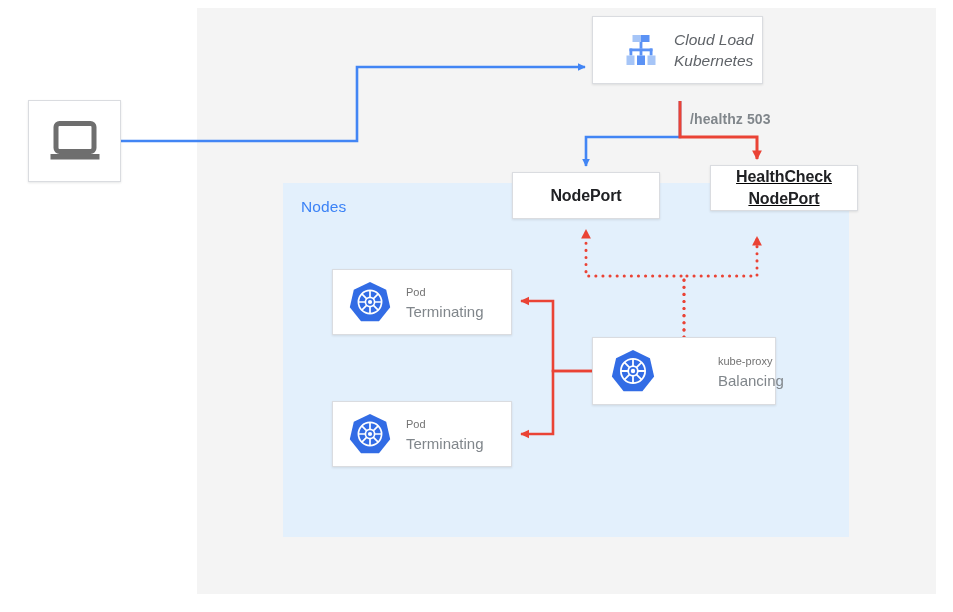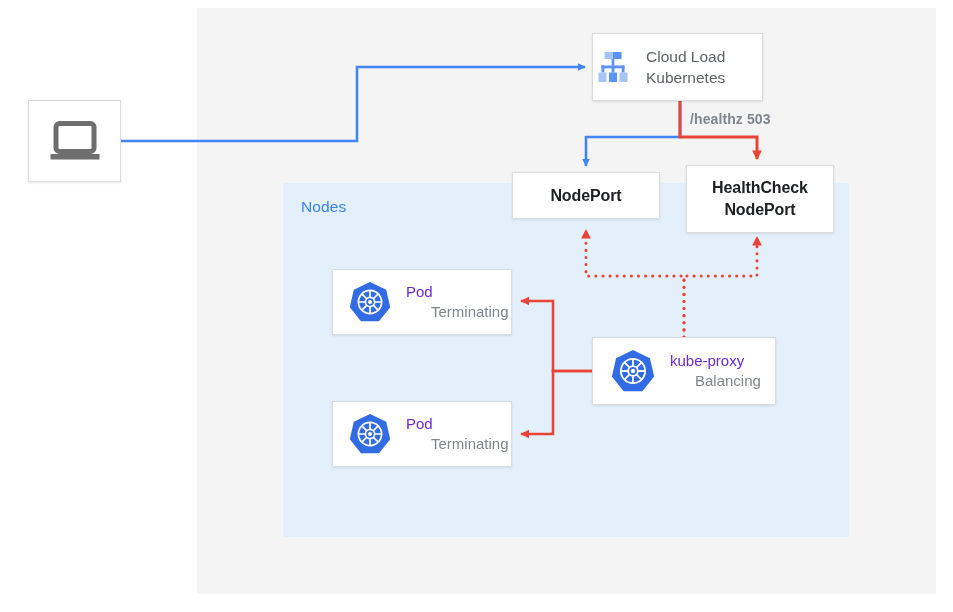--- a/index.html
+++ b/index.html
@@ -65,45 +65,47 @@
     top: 100px;
     width: 93px;
     height: 82px;
     justify-content: center;
   }
   .laptop-icon { width: 54px; height: 40px; position: relative; }
 
   
   .lb-card {
     left: 592px;
-    top: 33px;
+    top: 16px;
     width: 171px;
     height: 68px;
-    padding-left: 0;
+    padding-left: 28px;
+    font-style: italic;
   }
   .lb-icon { width: 40px; height: 40px; flex: 0 0 40px; }
   .lb-text {
     margin-left: 13px;
     font-size: 15.5px;
     line-height: 21px;
     color: #5f6368;
   }
 
   
   .np-card {
     left: 512px;
     top: 172px;
     width: 148px;
     height: 47px;
   }
   .hcnp-card {
-    left: 686px;
+    left: 710px;
     top: 165px;
     width: 148px;
-    height: 68px;
+    height: 46px;
+    text-decoration: underline;
   }
   .np-text {
     width: 100%;
     font-size: 16px;
     font-weight: bold;
     line-height: 22px;
     color: #202124;
     letter-spacing: -0.1px;
   }
 
@@ -115,34 +117,34 @@
     padding-left: 15px;
   }
   .pod-1 { top: 269px; }
   .pod-2 { top: 401px; }
   .kp-card {
     left: 592px;
     top: 337px;
     width: 184px;
     height: 68px;
     padding-left: 17px;
+    gap: 48px;
   }
   .k8s-icon { width: 44px; height: 44px; flex: 0 0 44px; }
   .kp-icon { width: 46px; height: 46px; flex: 0 0 46px; }
   .node-text { margin-left: 14px; }
   .node-title {
-    font-size: 15px;
+    font-size: 11px;
     line-height: 20px;
-    color: #6d28d9;
+    color: #737373;
   }
   .node-sub {
     font-size: 15px;
     line-height: 20px;
     color: #80868b;
-    margin-left: 25px;
   }
 
   
   .healthz-label {
     position: absolute;
     left: 690px;
     top: 111px;
     font-size: 14px;
     font-weight: bold;
     color: #80868b;

